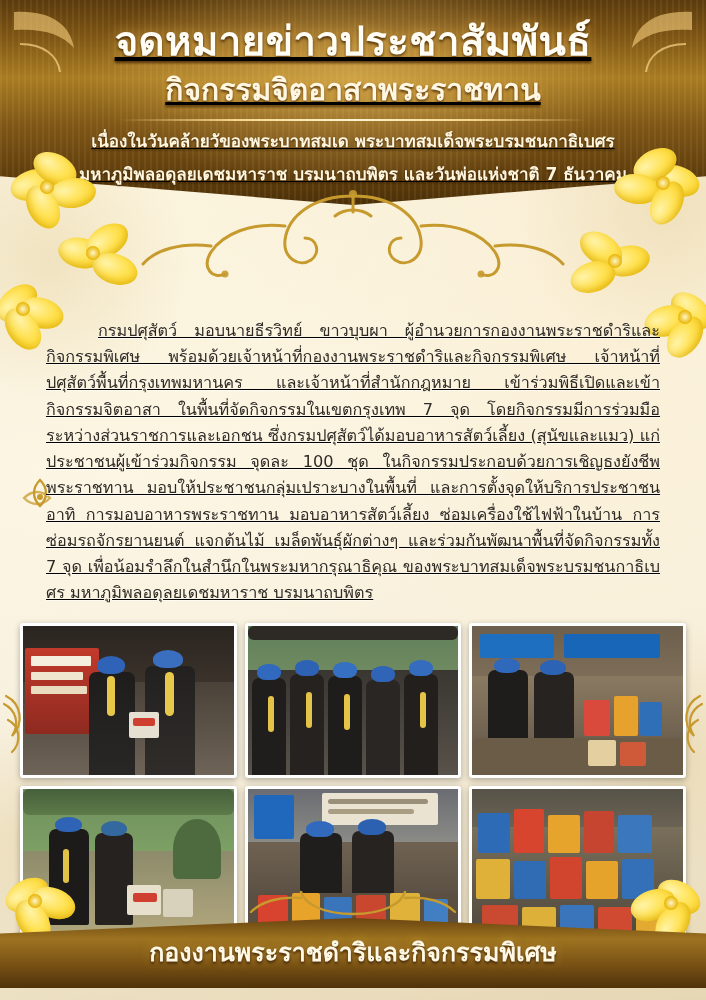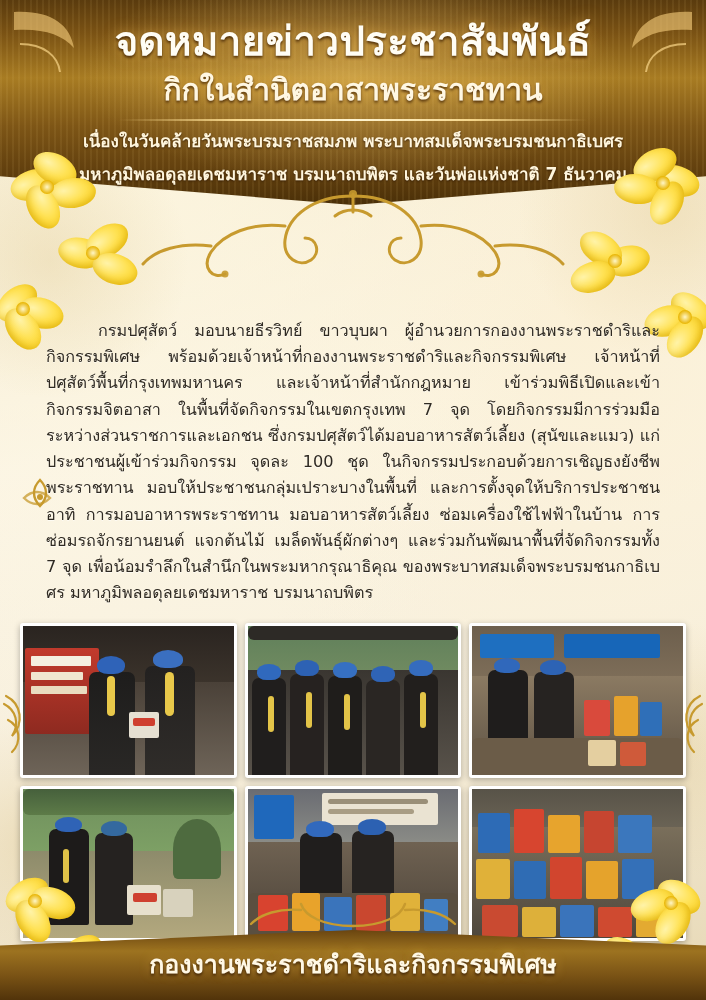--- a/index.html
+++ b/index.html
@@ -9,20 +9,21 @@
     overflow: hidden;
   }
   .poster {
     position: relative;
     width: 706px; height: 1000px;
     background:
       radial-gradient(ellipse at 20% 8%, #fdf6e0 0%, rgba(253,246,224,0) 55%),
       radial-gradient(ellipse at 85% 30%, #fbf0d6 0%, rgba(251,240,214,0) 50%),
       linear-gradient(170deg, #e9dcc0 0%, #f3e9cf 18%, #fbf5e6 42%, #f7efdc 70%, #e6d7b4 100%);
     overflow: hidden;
+    text-decoration: underline;
   }
   
   .bg-swirl {
     position: absolute;
     border-radius: 50%;
     background: radial-gradient(circle, rgba(214,186,120,0.28) 0%, rgba(214,186,120,0) 70%);
     pointer-events: none;
   }
   .bg-swirl.s1 { width: 280px; height: 280px; left: -90px; top: 120px; }
   .bg-swirl.s2 { width: 300px; height: 300px; right: -110px; top: 60px; }
@@ -145,21 +146,21 @@
   .photo .sky { position: absolute; left:0; right:0; top:0; height:38%; }
   .photo .ground { position: absolute; left:0; right:0; bottom:0; height:62%; }
   .blob { position: absolute; border-radius: 6px; }
   .person { position: absolute; border-radius: 7px 7px 2px 2px; }
   .cap { position: absolute; border-radius: 50% 50% 40% 40%; }
   .pkg { position: absolute; border-radius: 2px; }
 
   
   .footer-wrap {
     position: absolute;
-    left: 0; right: 0; bottom: 0;
+    left: 0; right: 0; bottom: 12px;
     height: 96px;
     padding-left: 40px;
   }
   .footer-band {
     position: absolute;
     left: 0; right: 0; bottom: 0;
     height: 70px;
     background: linear-gradient(180deg, #6a4510 0%, #9d7320 30%, #7a5315 65%, #51330a 100%);
     clip-path: polygon(0 22%, 50% 0, 100% 22%, 100% 100%, 0 100%);
   }
@@ -192,23 +193,23 @@
       <g fill="none" stroke="#f3cf82" stroke-width="2" opacity="0.75">
         <path d="M14 12 C 50 10, 70 24, 74 48 C 62 34, 42 28, 14 30 Z" fill="#f0c878" stroke="none" opacity="0.85"></path>
         <path d="M692 12 C 656 10, 636 24, 632 48 C 644 34, 664 28, 692 30 Z" fill="#f0c878" stroke="none" opacity="0.85"></path>
         <path d="M20 44 C 44 44, 58 56, 60 72"></path>
         <path d="M686 44 C 662 44, 648 56, 646 72"></path>
       </g>
     </svg>
 
     <div class="header-inner">
       <div class="title-main">จดหมายข่าวประชาสัมพันธ์</div>
-      <div class="title-sub">กิกในสำนิตอาสาพระราชทาน</div>
+      <div class="title-sub">กิจกรรมจิตอาสาพระราชทาน</div>
       <div class="header-rule"></div>
-      <div class="header-caption">เนื่องในวันคล้ายวันพระบรมราชสมภพ พระบาทสมเด็จพระบรมชนกาธิเบศร</div>
+      <div class="header-caption">เนื่องในวันคล้ายวัของพระบาทสมเด พระบาทสมเด็จพระบรมชนกาธิเบศร</div>
       <div class="header-caption">มหาภูมิพลอดุลยเดชมหาราช บรมนาถบพิตร และวันพ่อแห่งชาติ 7 ธันวาคม</div>
     </div>
   </div>
 
   <div class="ornament">
     <svg class="orn-svg" width="560" height="110" viewBox="0 0 560 110">
       <g stroke="#c79a2e" stroke-width="3" fill="none" stroke-linecap="round">
         <path d="M280 10 C 240 10, 215 30, 212 54 C 210 72, 226 82, 238 74 C 248 67, 244 52, 232 52"></path>
         <path d="M280 10 C 320 10, 345 30, 348 54 C 350 72, 334 82, 322 74 C 312 67, 316 52, 328 52"></path>
         <path d="M212 40 C 178 36, 150 48, 138 66 C 128 82, 140 94, 152 88"></path>

